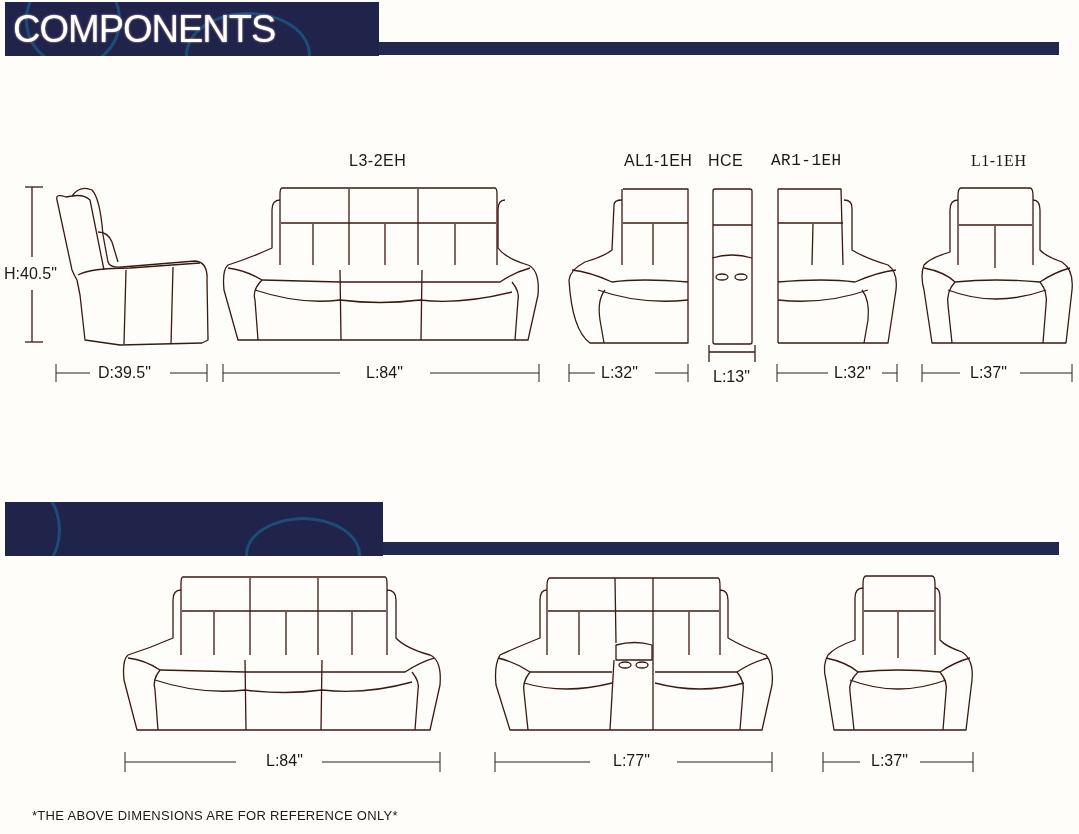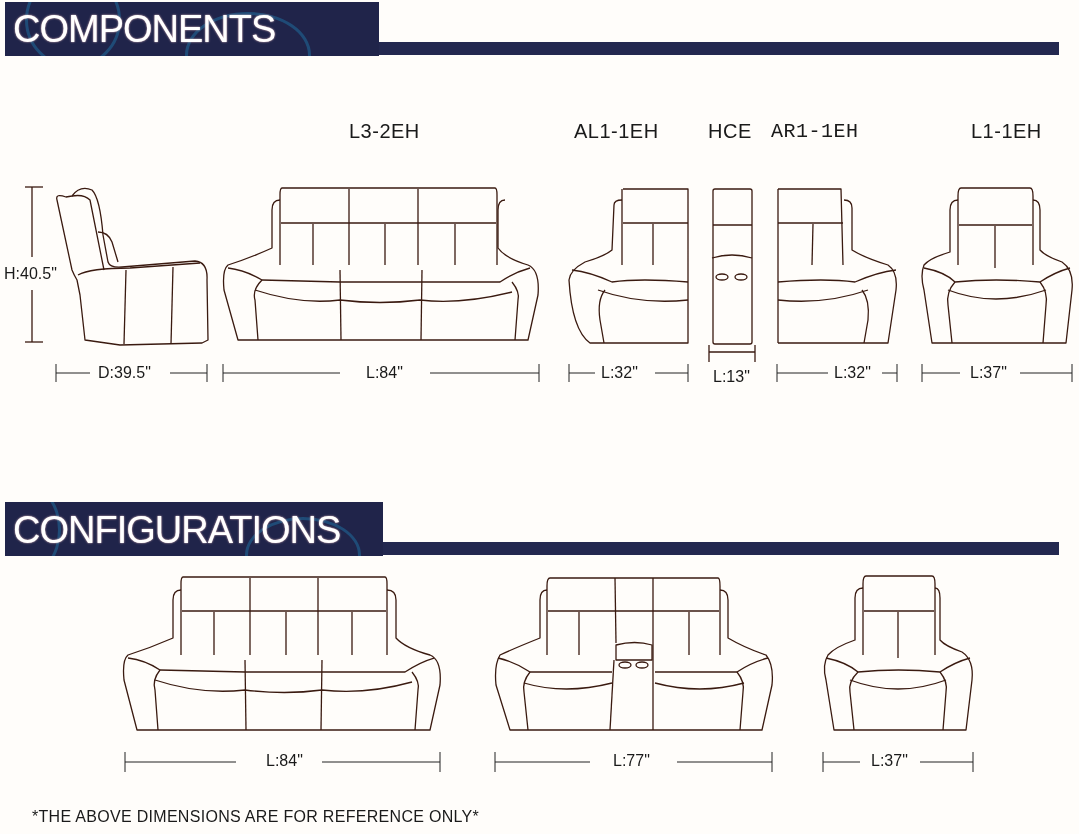--- a/index.html
+++ b/index.html
@@ -2,44 +2,44 @@
 <html><head>
 <meta charset="utf-8">
 <style>
   html,body{margin:0;padding:0;}
   body{width:1079px;height:834px;background:#fffdfa;position:relative;overflow:hidden;font-family:"Liberation Sans",sans-serif;color:#1a1a1a;}
   .banner{position:absolute;left:5px;height:54px;text-decoration:underline;}
   .banner .block{position:absolute;left:0;top:0;height:54px;background:#20244a;overflow:hidden;}
   .banner .bar{position:absolute;height:13px;background:#23284f;}
   .banner .title{position:absolute;left:8px;top:6px;color:#fff;font-size:38px;letter-spacing:-1px;font-family:"Liberation Sans",sans-serif;text-shadow:0 0 2px #f3c8c8;}
   .swirl{position:absolute;border:3px solid #1f5c8a;border-radius:50%;opacity:.7;}
-  .lbl{position:absolute;font-size:20px;letter-spacing:0.5px;}
+  .lbl{position:absolute;font-size:16px;letter-spacing:0.5px;margin-top:32px;}
   .dim{position:absolute;font-size:16px;text-align:center;}
   svg.draw{position:absolute;overflow:visible;}
   svg.draw path, svg.draw line, svg.draw rect, svg.draw ellipse{fill:none;stroke:#3a1a10;stroke-width:1.3;stroke-linejoin:round;}
   svg.dimline line{stroke:#222;stroke-width:1;}
-  .footnote{position:absolute;left:32px;top:808px;font-size:16px;letter-spacing:0.3px;}
+  .footnote{position:absolute;left:32px;top:808px;font-size:13px;letter-spacing:0.3px;}
 </style>
 </head>
 <body>
 
 <div class="banner" style="top:2px;width:1054px;">
   <div class="block" style="width:374px;">
     <div class="swirl" style="left:20px;top:-30px;width:90px;height:90px;"></div>
     <div class="swirl" style="left:180px;top:10px;width:120px;height:80px;"></div>
   </div>
   <div class="bar" style="left:374px;top:40px;width:680px;"></div>
   <div class="title">COMPONENTS</div>
 </div>
 
 <div class="lbl" style="left:349px;top:120px;">L3-2EH</div>
-<div class="lbl" style="left:574px;top:120px;">AL1-1EH</div>
+<div class="lbl" style="left:624px;top:120px;">AL1-1EH</div>
 <div class="lbl" style="left:708px;top:120px;text-align:right;">HCE</div>
 <div class="lbl" style="left:771px;top:120px;font-family:Liberation Mono, monospace;">AR1-1EH</div>
-<div class="lbl" style="left:971px;top:120px;">L1-1EH</div>
+<div class="lbl" style="left:971px;top:120px;font-family:Liberation Serif, serif;">L1-1EH</div>
 
 <svg class="draw" style="left:0;top:0;" width="1079" height="834">
 
   <g class="dimline">
     <line x1="25" y1="187" x2="43" y2="187"></line>
       <line x1="32" y1="187" x2="32" y2="257"></line>
     <line x1="32" y1="290" x2="32" y2="342"></line>
       <line x1="25" y1="342" x2="43" y2="342"></line>
   </g>
   <path d="M57 200 Q55 193 66 197 L72 196 Q80 185 92 190 Q100 198 103 235 L108 262 Q110 268 122 267 L195 261 Q208 262 207 280 L208 340 L202 343 L120 345 L85 340 L80 295 L77 280 Q74 275 72 270 Z"></path>
@@ -146,21 +146,20 @@
 <div class="dim" style="left:713px;top:368px;">L:13"</div>
 <div class="dim" style="left:834px;top:364px;">L:32"</div>
 <div class="dim" style="left:970px;top:364px;">L:37"</div>
 
 <div class="banner" style="top:502px;width:1054px;">
   <div class="block" style="width:378px;">
     <div class="swirl" style="left:-20px;top:-20px;width:70px;height:90px;"></div>
     <div class="swirl" style="left:240px;top:15px;width:110px;height:70px;"></div>
   </div>
   <div class="bar" style="left:378px;top:40px;width:676px;"></div>
-  <div class="title" style="top:7px;">CONFIGURATIONS</div>
 </div>
 
 <svg class="draw" style="left:0;top:0;" width="1079" height="834">
   <path d="M183 577 L385 577 Q387 577 387 584 L387 655"></path>
   <path d="M183 577 Q181 577 181 584 L181 655"></path>
   <line x1="182" y1="611" x2="386" y2="611"></line>
   <line x1="250" y1="578" x2="250" y2="655"></line>
     <line x1="318" y1="578" x2="318" y2="655"></line>
   <line x1="214" y1="612" x2="214" y2="655"></line>
     <line x1="286" y1="612" x2="286" y2="655"></line>

